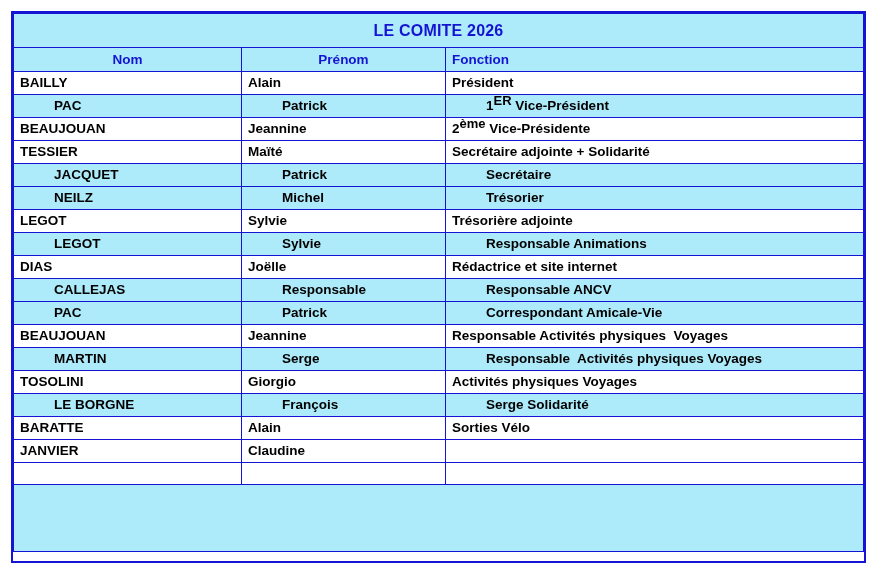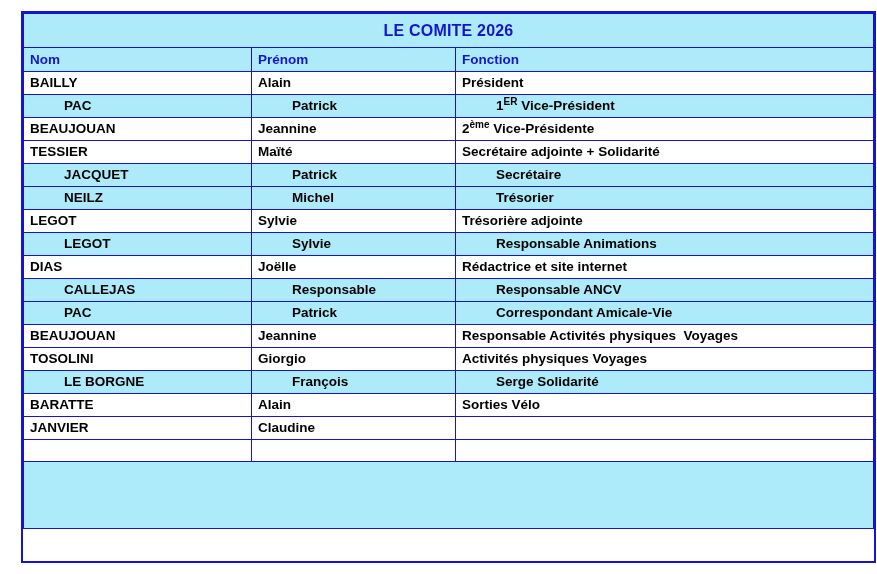--- a/index.html
+++ b/index.html
@@ -16,21 +16,20 @@
 
   #committee-table-wrap {
     position: absolute;
     left: 11px;
     top: 11px;
     width: 855px;
     height: 552px;
     box-sizing: border-box;
     border: 2px solid #1414D2;
     background: #ffffff;
-    margin-left: 10px;
   }
 
   table.committee {
     border-collapse: collapse;
     width: 100%;
     table-layout: fixed;
   }
 
   table.committee col.c-nom    { width: 228px; }
   table.committee col.c-prenom { width: 204px; }
@@ -66,37 +65,37 @@
 
   
   tr.head-row th {
     height: 23px;
     line-height: 23px;
     background: #ADEBFB;
     color: #1414D2;
     font-size: 13.5px;
     font-weight: bold;
   }
-  tr.head-row th.ctr { }
+  tr.head-row th.ctr { text-align: center; }
 
   
   tr.data-row td.fill-white { background: #ffffff; }
   tr.data-row td.fill-blue  { background: #ADEBFB; padding-left: 40px; }
   tr.data-row td.fill-cyan  { background: #7FE8FD; }
 
   
   tr.footer-row td {
     height: 36px;
     background: #ADEBFB;
     padding: 0 8px;
     vertical-align: middle;
   }
 
   sup {
-    font-size: 10px;
+    font-size: 13px;
     vertical-align: super;
     line-height: 0;
   }
 </style>
 </head>
 <body>
 
 <div id="committee-table-wrap">
   <table class="committee">
     <colgroup>
@@ -168,20 +167,25 @@
           <td class="fill-blue">PAC</td>
           <td class="fill-blue">Patrick</td>
           <td class="fill-blue">Correspondant Amicale-Vie</td>
         </tr>
         <tr class="data-row">
           <td class="fill-white">BEAUJOUAN</td>
           <td class="fill-white">Jeannine</td>
           <td class="fill-white">Responsable Activités physiques  Voyages</td>
         </tr>
         <tr class="data-row">
+          <td class="fill-blue">MARTIN</td>
+          <td class="fill-blue">Serge</td>
+          <td class="fill-blue">Responsable  Activités physiques Voyages</td>
+        </tr>
+        <tr class="data-row">
           <td class="fill-white">TOSOLINI</td>
           <td class="fill-white">Giorgio</td>
           <td class="fill-white">Activités physiques Voyages</td>
         </tr>
         <tr class="data-row">
           <td class="fill-blue">LE BORGNE</td>
           <td class="fill-blue">François</td>
           <td class="fill-blue">Serge Solidarité</td>
         </tr>
         <tr class="data-row">

